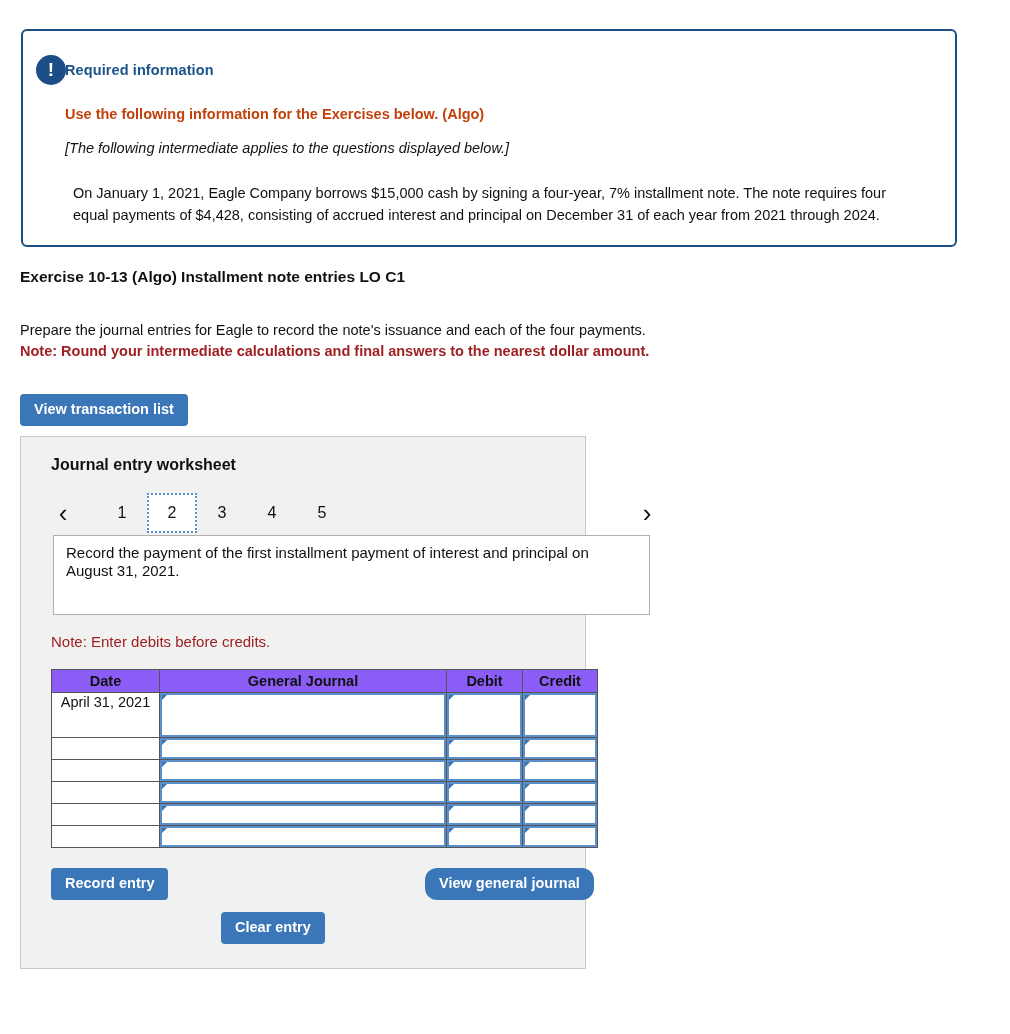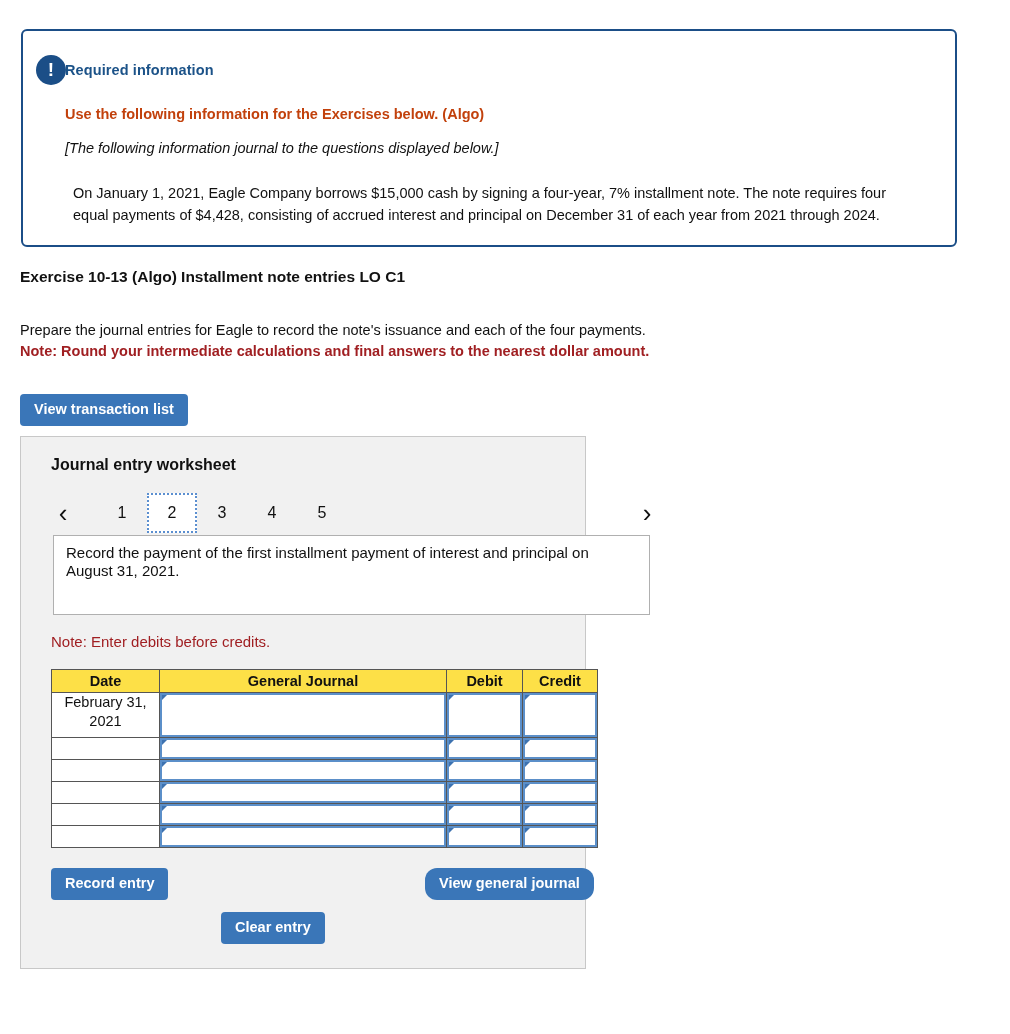--- a/index.html
+++ b/index.html
@@ -213,21 +213,21 @@
     position: absolute;
     left: 30px;
     top: 232px;
     width: 547px;
     border-collapse: collapse;
     border: 1px solid #555555;
     background: #ffffff;
     table-layout: fixed;
   }
   .jtable th {
-    background: #fde047;
+    background: #8b5cf6;
     color: #111111;
     font-size: 14.5px;
     font-weight: bold;
     height: 22px;
     border: 1px solid #555555;
     text-align: center;
     padding: 0;
   }
   .jtable td {
     border: 1px solid #555555;
@@ -288,21 +288,21 @@
   }
 </style>
 </head>
 <body>
 
 <div class="info-box">
   <div class="info-badge">!</div>
   <div class="info-inner">
     <p class="info-title">Required information</p>
     <p class="info-sub">Use the following information for the Exercises below. (Algo)</p>
-    <p class="info-italic">[The following information journal to the questions displayed below.]</p>
+    <p class="info-italic">[The following intermediate applies to the questions displayed below.]</p>
     <p class="info-para">On January 1, 2021, Eagle Company borrows $15,000 cash by signing a four-year, 7% installment note. The note requires four equal payments of $4,428, consisting of accrued interest and principal on December 31 of each year from 2021 through 2024.</p>
   </div>
 </div>
 
 <div class="exercise-title">Exercise 10-13 (Algo) Installment note entries LO C1</div>
 
 <div class="instruction">
   <span>Prepare the journal entries for Eagle to record the note's issuance and each of the four payments.</span>
   <span class="warn">Note: Round your intermediate calculations and final answers to the nearest dollar amount.</span>
 </div>
@@ -339,21 +339,21 @@
     <thead>
       <tr>
         <th>Date</th>
         <th>General Journal</th>
         <th>Debit</th>
         <th>Credit</th>
       </tr>
     </thead>
     <tbody>
       <tr class="row-tall">
-        <td class="date-cell">February 31, 2021</td>
+        <td class="date-cell">April 31, 2021</td>
         <td>
             <span class="cell-input"></span>
           </td>
         <td>
             <span class="cell-input"></span>
           </td>
         <td>
             <span class="cell-input"></span>
           </td>
       </tr>

